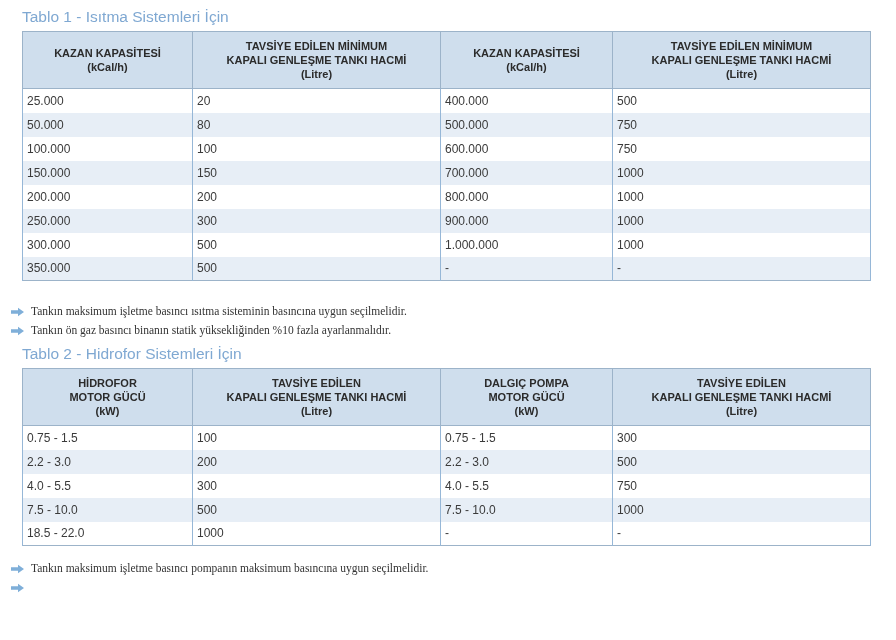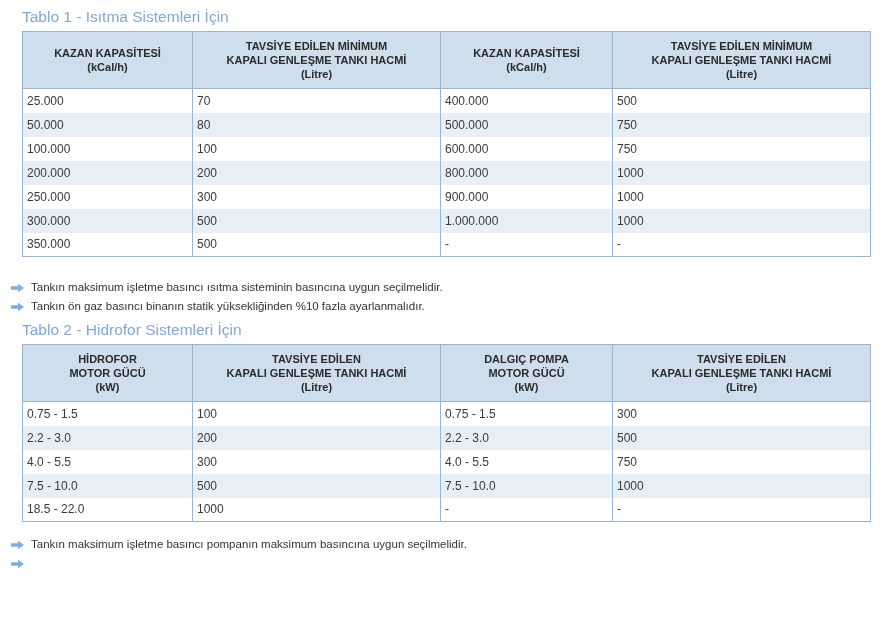--- a/index.html
+++ b/index.html
@@ -56,20 +56,21 @@
   }
   table.data-table { border: 1px solid var(--border-strong); }
   table.data-table tbody { border: 1px solid var(--border-strong); }
   table.data-table tbody tr:nth-child(even) td { background: var(--row-alt); }
   .col-a { width: 170px; }
   .col-b { width: 248px; }
   .col-c { width: 172px; }
   .col-d { width: 258px; }
   .notes {
     margin: 21px 0 0 11px;
+    font-family: Liberation Serif, serif;
   }
   .notes.bottom { margin-top: 13px; }
   .note {
     display: flex;
     align-items: flex-start;
     font-size: 11.5px;
     color: var(--text-dark);
     line-height: 19px;
   }
   .note .bullet {
@@ -103,35 +104,41 @@
         <th>KAZAN KAPASİTESİ
 (kCal/h)</th>
         <th>TAVSİYE EDİLEN MİNİMUM
 KAPALI GENLEŞME TANKI HACMİ
 (Litre)</th>
       </tr>
     </thead>
     <tbody>
       <tr>
         <td>25.000</td>
-        <td>70</td>
+        <td>20</td>
         <td>400.000</td>
         <td>500</td>
       </tr>
       <tr>
         <td>50.000</td>
         <td>80</td>
         <td>500.000</td>
         <td>750</td>
       </tr>
       <tr>
         <td>100.000</td>
         <td>100</td>
         <td>600.000</td>
         <td>750</td>
+      </tr>
+      <tr>
+        <td>150.000</td>
+        <td>150</td>
+        <td>700.000</td>
+        <td>1000</td>
       </tr>
       <tr>
         <td>200.000</td>
         <td>200</td>
         <td>800.000</td>
         <td>1000</td>
       </tr>
       <tr>
         <td>250.000</td>
         <td>300</td>

